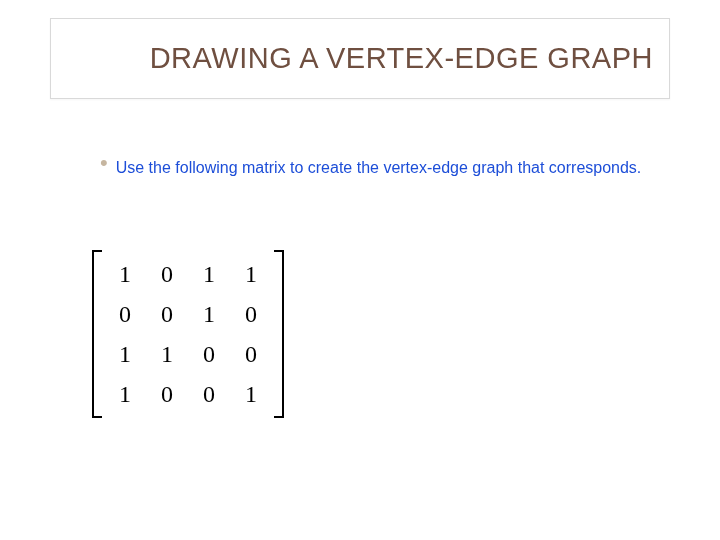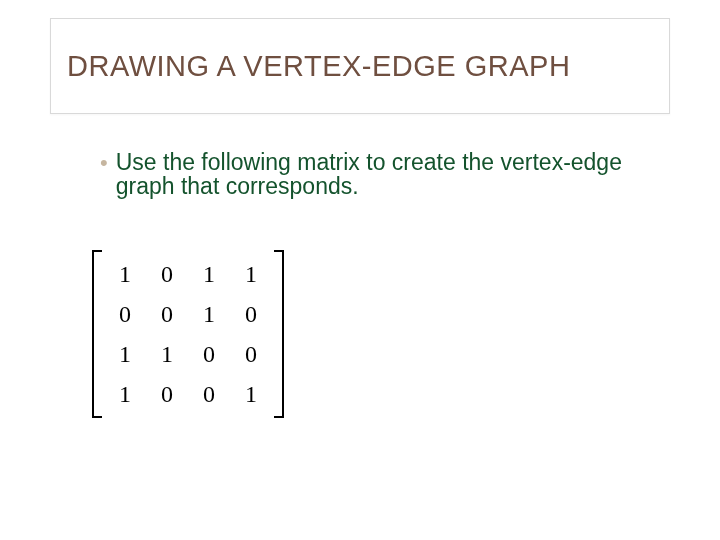--- a/index.html
+++ b/index.html
@@ -7,25 +7,25 @@
   body {
     font-family: Arial, Helvetica, sans-serif;
     background: #ffffff;
     position: relative;
   }
   .title-box {
     position: absolute;
     left: 50px;
     top: 18px;
     width: 620px;
-    height: 96px;
+    height: 81px;
     border: 1px solid #d9d9d9;
     display: flex;
     align-items: center;
-    justify-content: flex-start;
+    justify-content: flex-end;
     padding: 4px 16px;
     box-shadow: 0 1px 2px rgba(0,0,0,0.04);
   }
   .title-text {
     font-size: 29px;
     letter-spacing: 0.5px;
     color: #6f4f40;
     text-align: center;
     font-weight: 400;
   }
@@ -39,23 +39,23 @@
     display: flex;
     align-items: flex-start;
   }
   .bullet-dot {
     color: #c6b6a0;
     font-size: 22px;
     line-height: 26px;
     margin-right: 8px;
   }
   .bullet-text {
-    color: #14532d;
-    font-size: 23px;
-    line-height: 24px;
+    color: #1d4ed8;
+    font-size: 16px;
+    line-height: 36px;
   }
   .matrix {
     position: absolute;
     left: 92px;
     top: 250px;
     display: flex;
     align-items: stretch;
     font-family: "Times New Roman", Times, serif;
     color: #000;
   }

